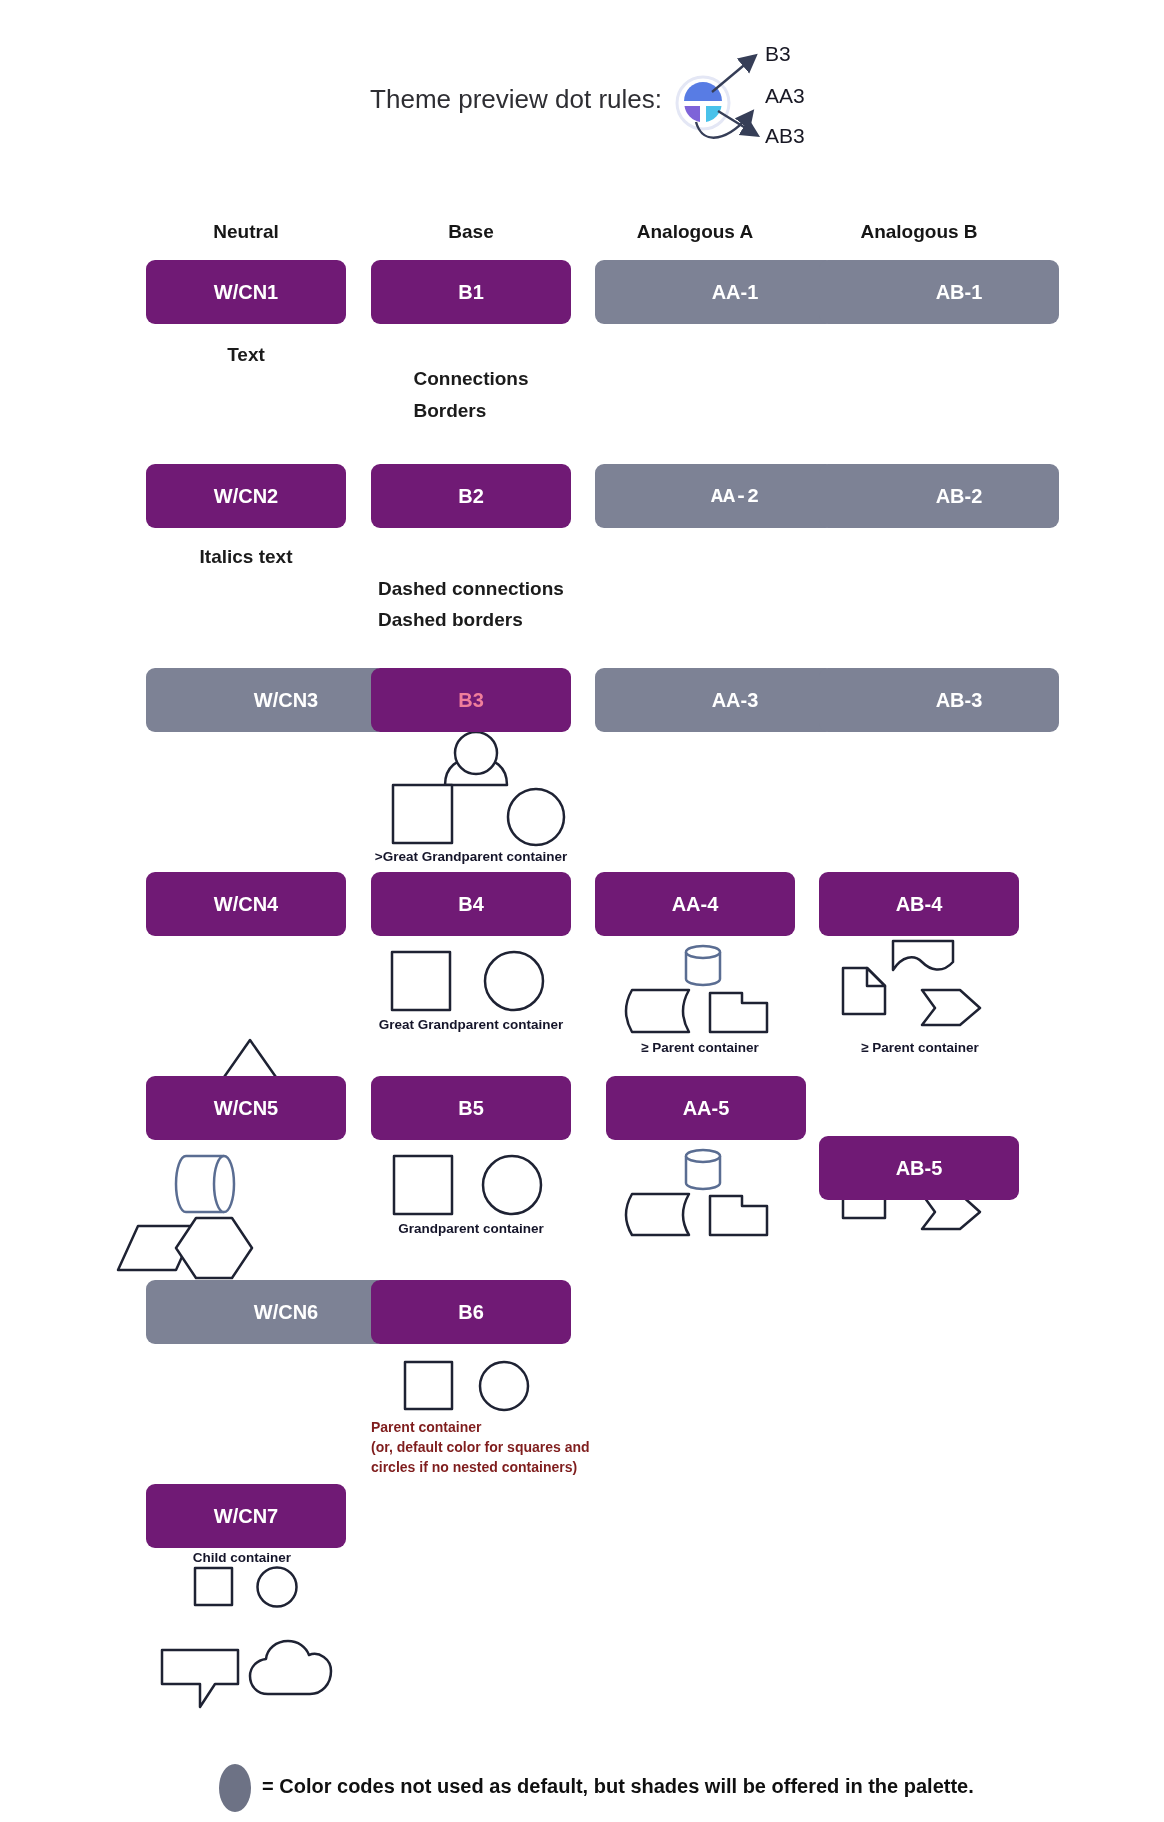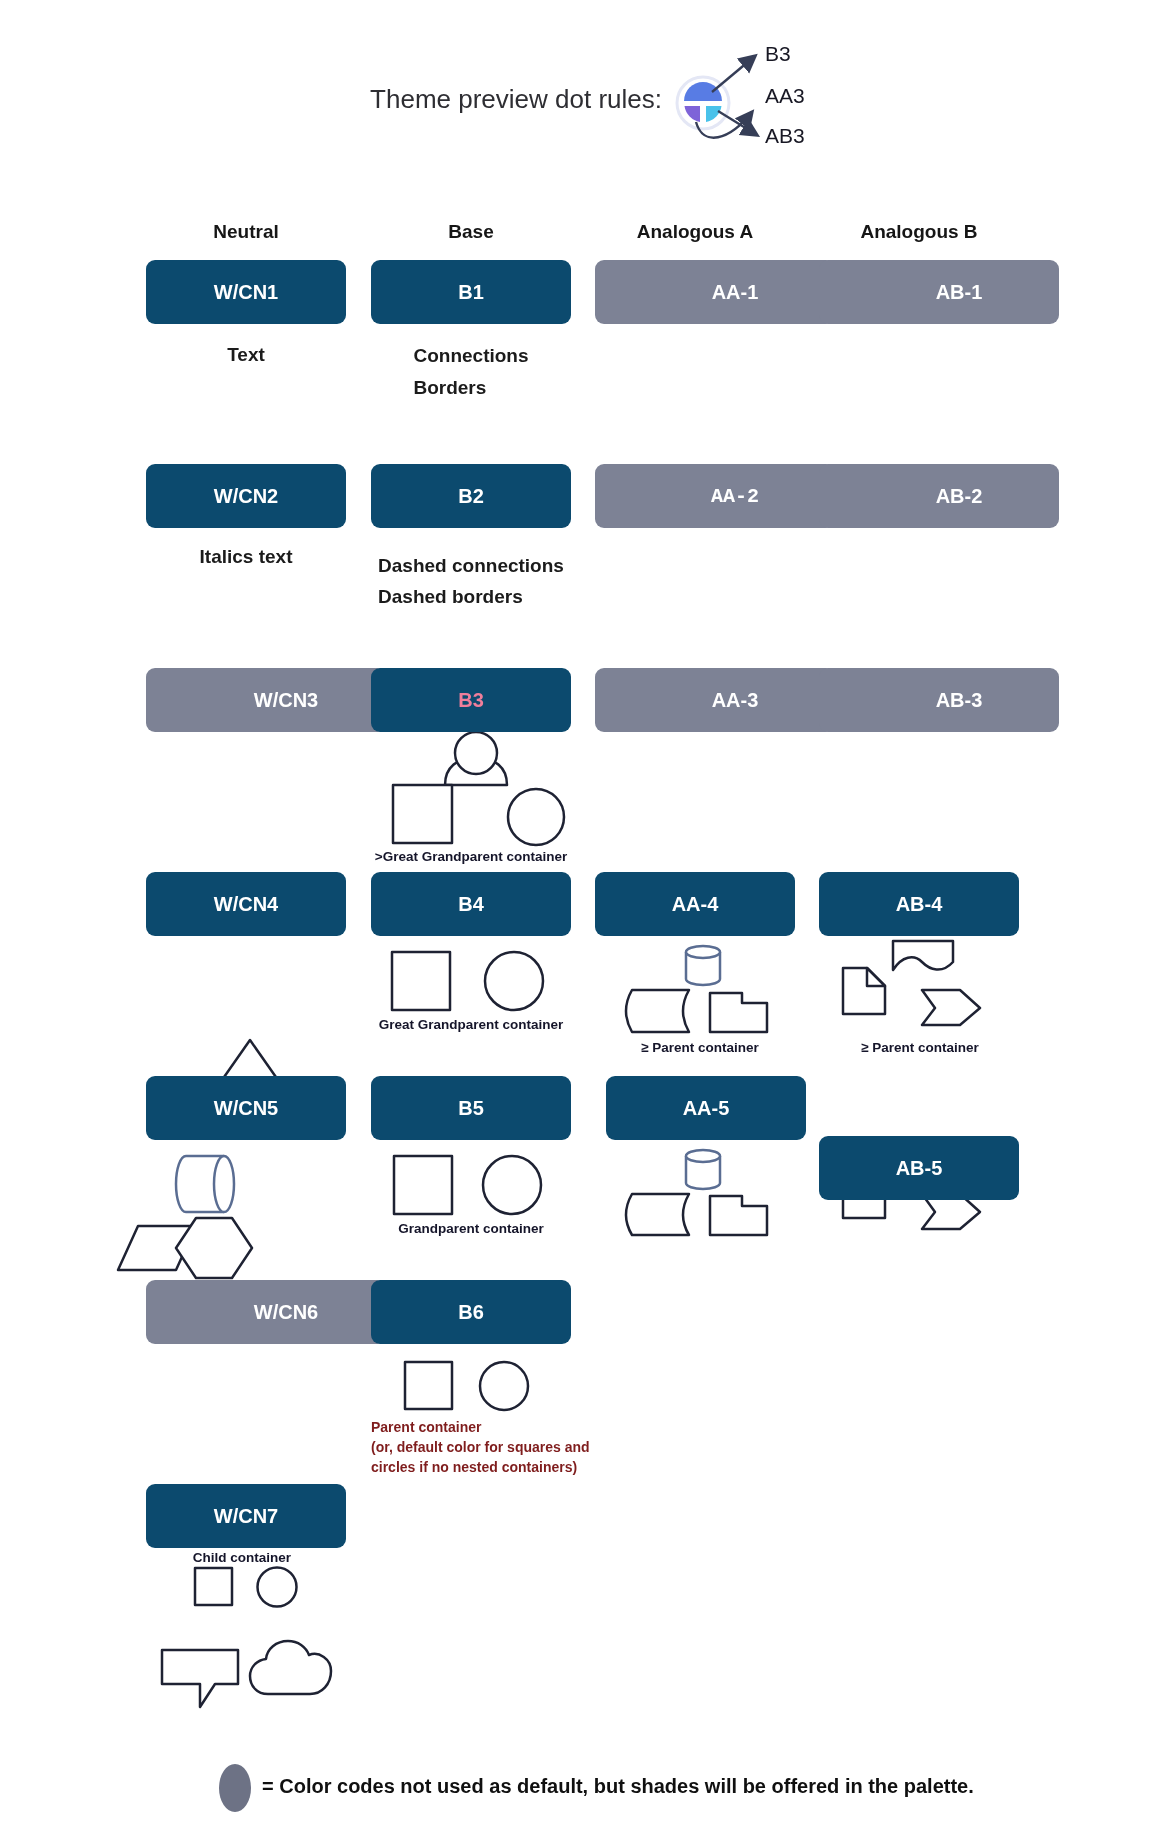--- a/index.html
+++ b/index.html
@@ -7,25 +7,25 @@
           font-family:"Liberation Sans",sans-serif;}
   #shape-layer{position:absolute;left:0;top:0;}
   .title{position:absolute;left:300px;top:84px;width:362px;text-align:right;
          font-size:26px;font-weight:500;color:#2e2e33;}
   .dot-label{position:absolute;left:765px;font-size:21px;font-weight:500;color:#181824;}
   .col-header{position:absolute;width:200px;top:221px;text-align:center;
               font-size:19px;font-weight:700;color:#161616;}
   .swatch{position:absolute;width:200px;height:64px;border-radius:9px;
           display:flex;align-items:center;justify-content:center;
           font-size:20px;font-weight:700;color:#ffffff;}
-  .dark{background:#0c4a6e;}
+  .dark{background:#701a75;}
   .gray{background:#7d8295;padding-left:40px;}
   .big-label{position:absolute;width:200px;text-align:center;
              font-size:19px;font-weight:700;color:#1b1b1b;}
-  .block-label{position:absolute;width:200px;text-align:center;}
+  .block-label{position:absolute;width:200px;text-align:center;margin-top:23px;}
   .block-label .inner{display:inline-block;text-align:left;
              font-size:19px;font-weight:700;color:#1b1b1b;line-height:32px;}
   .block-label .inner span{display:block;}
   .small-label{position:absolute;width:260px;text-align:center;
                font-size:13.5px;font-weight:700;color:#15152a;}
   .note-label{position:absolute;width:260px;text-align:left;
               font-size:14px;font-weight:700;color:#7f1d1d;line-height:20px;}
   .note-label span{display:block;}
   .legend-text{position:absolute;left:262px;top:1775px;font-size:20px;
                font-weight:700;color:#101010;}

